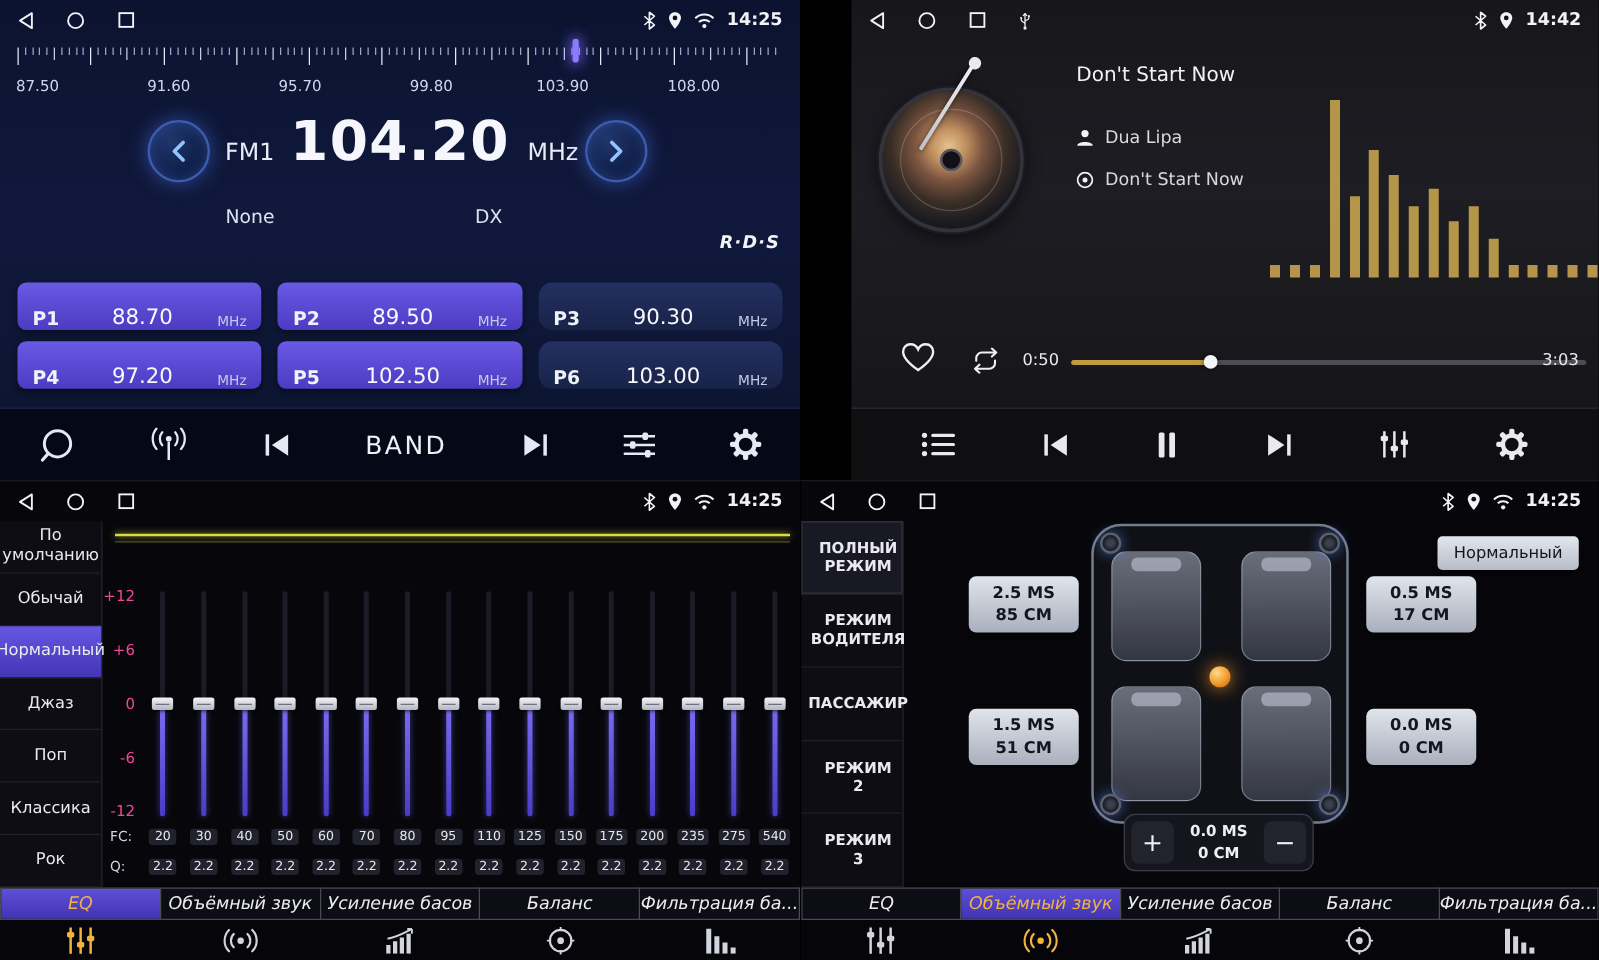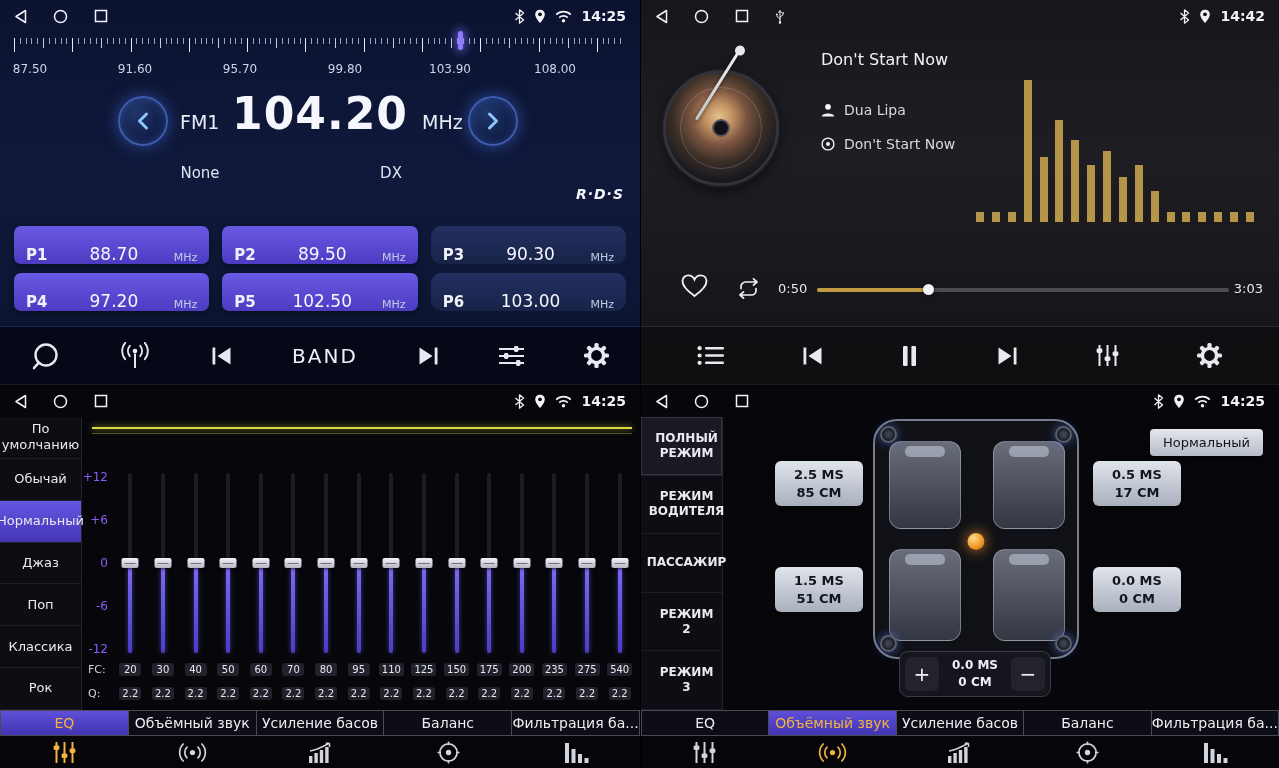--- a/index.html
+++ b/index.html
@@ -1,20 +1,20 @@
 <!DOCTYPE html>
 <html><head>
 <meta charset="utf-8">
 <style>
 *{margin:0;padding:0;box-sizing:border-box;}
 html,body{width:1279px;height:768px;background:#000;font-family:"DejaVu Sans","Liberation Sans",sans-serif;color:#fff;overflow:hidden;}
 #root{display:grid;grid-template-columns:640px 639px;grid-template-rows:384px 384px;width:1279px;height:768px;}
 .quad{position:relative;overflow:hidden;}
 .q-radio{background:linear-gradient(180deg,#0b1330 0%,#10193c 45%,#0d1634 78%,#0a1128 100%);}
-.q-player{background:linear-gradient(180deg,#17171b 0%,#1d1d23 40%,#141417 100%);border-left:1px solid #000;}
+.q-player{background:linear-gradient(180deg,#17171b 0%,#1d1d23 40%,#141417 100%);border-left:1px solid #000;margin-left:40px;}
 .q-eq{background:#07070b;border-top:1px solid #1a1a20;}
 .q-sf{background:#07070b;border-top:1px solid #1a1a20;border-left:1px solid #000;}
 
 .statusbar{position:absolute;top:0;left:0;right:0;height:32px;display:flex;align-items:center;justify-content:space-between;padding:0 14px;z-index:6;}
 .nav{display:flex;align-items:center;gap:26px;}
 .sys{display:flex;align-items:center;gap:9px;font-size:14px;font-weight:600;color:#f2f3f8;}
 .sic,.nic{display:inline-flex;align-items:center;color:#f2f3f8;}
 .nic{cursor:pointer;}
 
 
@@ -67,34 +67,34 @@
 .p-toolbar{position:absolute;left:0;right:0;bottom:0;height:58px;border-top:1px solid #2c2c33;background:rgba(12,12,16,.65);display:flex;align-items:center;justify-content:space-between;padding:0 56px;}
 .p-toolbar .tb-item{color:#e9e9ee;}
 
 
 .side{position:absolute;left:0;top:32px;bottom:58px;width:82px;background:#0d0d13;border-right:1px solid #23232b;display:flex;flex-direction:column;}
 .side-item{flex:1;display:flex;align-items:center;justify-content:center;text-align:center;font-size:13px;color:#e9e9ef;border-bottom:1px solid #1f1f27;padding:2px 3px;line-height:1.25;cursor:pointer;}
 .side-item.sel{background:linear-gradient(180deg,#6557e2,#4335b5);}
 .side-item.sf{font-weight:bold;font-size:12px;padding-left:13px;}
 .side-item.sel-sf{background:#191923;box-shadow:inset 0 0 0 1px #35353f;}
 .tabbar{position:absolute;left:0;right:0;bottom:0;height:58px;}
-.tab-labels{display:flex;height:26px;background:#0d0d15;}
+.tab-labels{display:flex;height:26px;background:#0d0d15;font-style:italic;}
 .tab-cell{flex:1;display:flex;align-items:center;justify-content:center;font-size:14px;color:#ececf1;border:1px solid #4a4a56;border-left:none;white-space:nowrap;overflow:hidden;cursor:pointer;}
 .tab-cell:first-child{border-left:1px solid #4a4a56;}
 .tab-cell.sel{background:linear-gradient(180deg,#5e50d8,#4134b2);color:#f3b33e;}
 .tab-icons{display:flex;height:32px;background:#05050a;align-items:center;}
 .tab-ic{flex:1;display:flex;align-items:center;justify-content:center;color:#d2d5dd;cursor:pointer;}
 .tab-ic.sel{color:#f3b33e;}
 
 
 .eq-main{position:absolute;left:82px;right:0;top:32px;bottom:58px;}
 .eq-curve{position:absolute;left:10px;right:8px;top:10px;height:2px;background:#d9d943;box-shadow:0 0 6px rgba(220,220,70,.8);}
 .eq-curve2{position:absolute;left:10px;right:8px;top:16px;height:1px;background:rgba(215,215,70,.35);}
 .db-col{position:absolute;left:0;top:52px;width:30px;height:188px;}
-.db-col span{position:absolute;right:4px;transform:translateY(-50%);font-size:12px;color:#8b5cf6;}
+.db-col span{position:absolute;right:4px;transform:translateY(-50%);font-size:12px;color:#ec4899;}
 .eq-bands{position:absolute;left:32px;right:4px;top:52px;height:188px;display:flex;}
 .eq-band{flex:1;position:relative;cursor:pointer;}
 .eq-track{position:absolute;left:50%;top:4px;bottom:4px;width:4px;transform:translateX(-50%);background:#1c1c26;border-radius:2px;}
 .eq-fill{position:absolute;left:0;right:0;bottom:0;background:linear-gradient(180deg,#7b6cf2,#4a3cc6);border-radius:2px;box-shadow:0 0 5px rgba(110,95,240,.55);}
 .eq-handle{position:absolute;left:50%;top:50%;transform:translate(-50%,-50%);width:17px;height:10px;border-radius:2px;background:linear-gradient(180deg,#f4f4f7,#b6b6c2);box-shadow:0 1px 3px rgba(0,0,0,.7);cursor:pointer;}
 .eq-handle::after{content:"";position:absolute;left:3px;right:3px;top:4.5px;height:1px;background:#70707e;}
 .fq-row{position:absolute;left:0;right:4px;display:flex;align-items:center;}
 #eq-fc-row{top:246px;}
 #eq-q-row{top:270px;}
 .fq-label{width:32px;padding-left:6px;font-size:11px;color:#cfd4de;}

